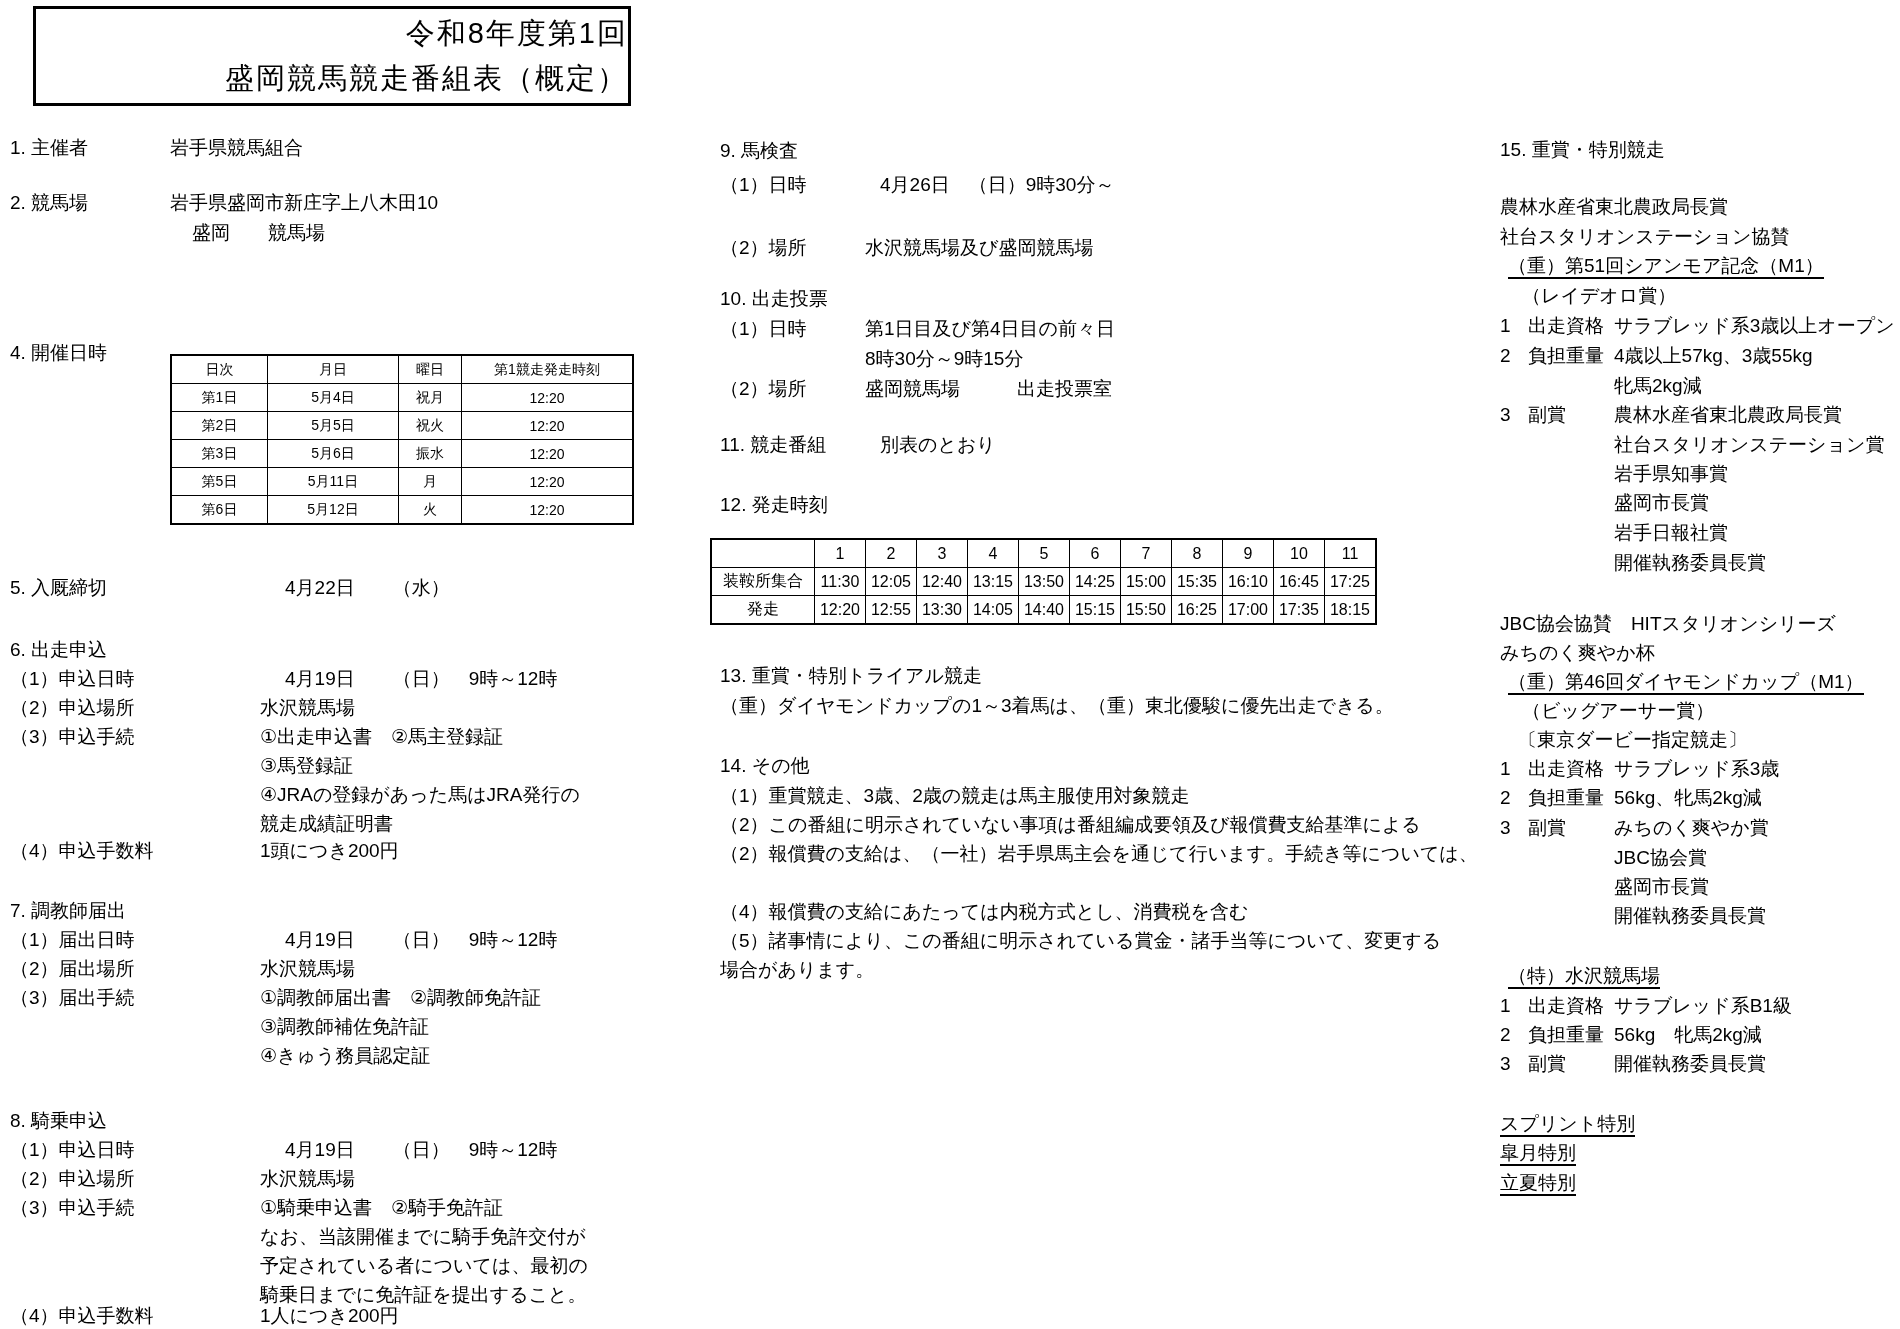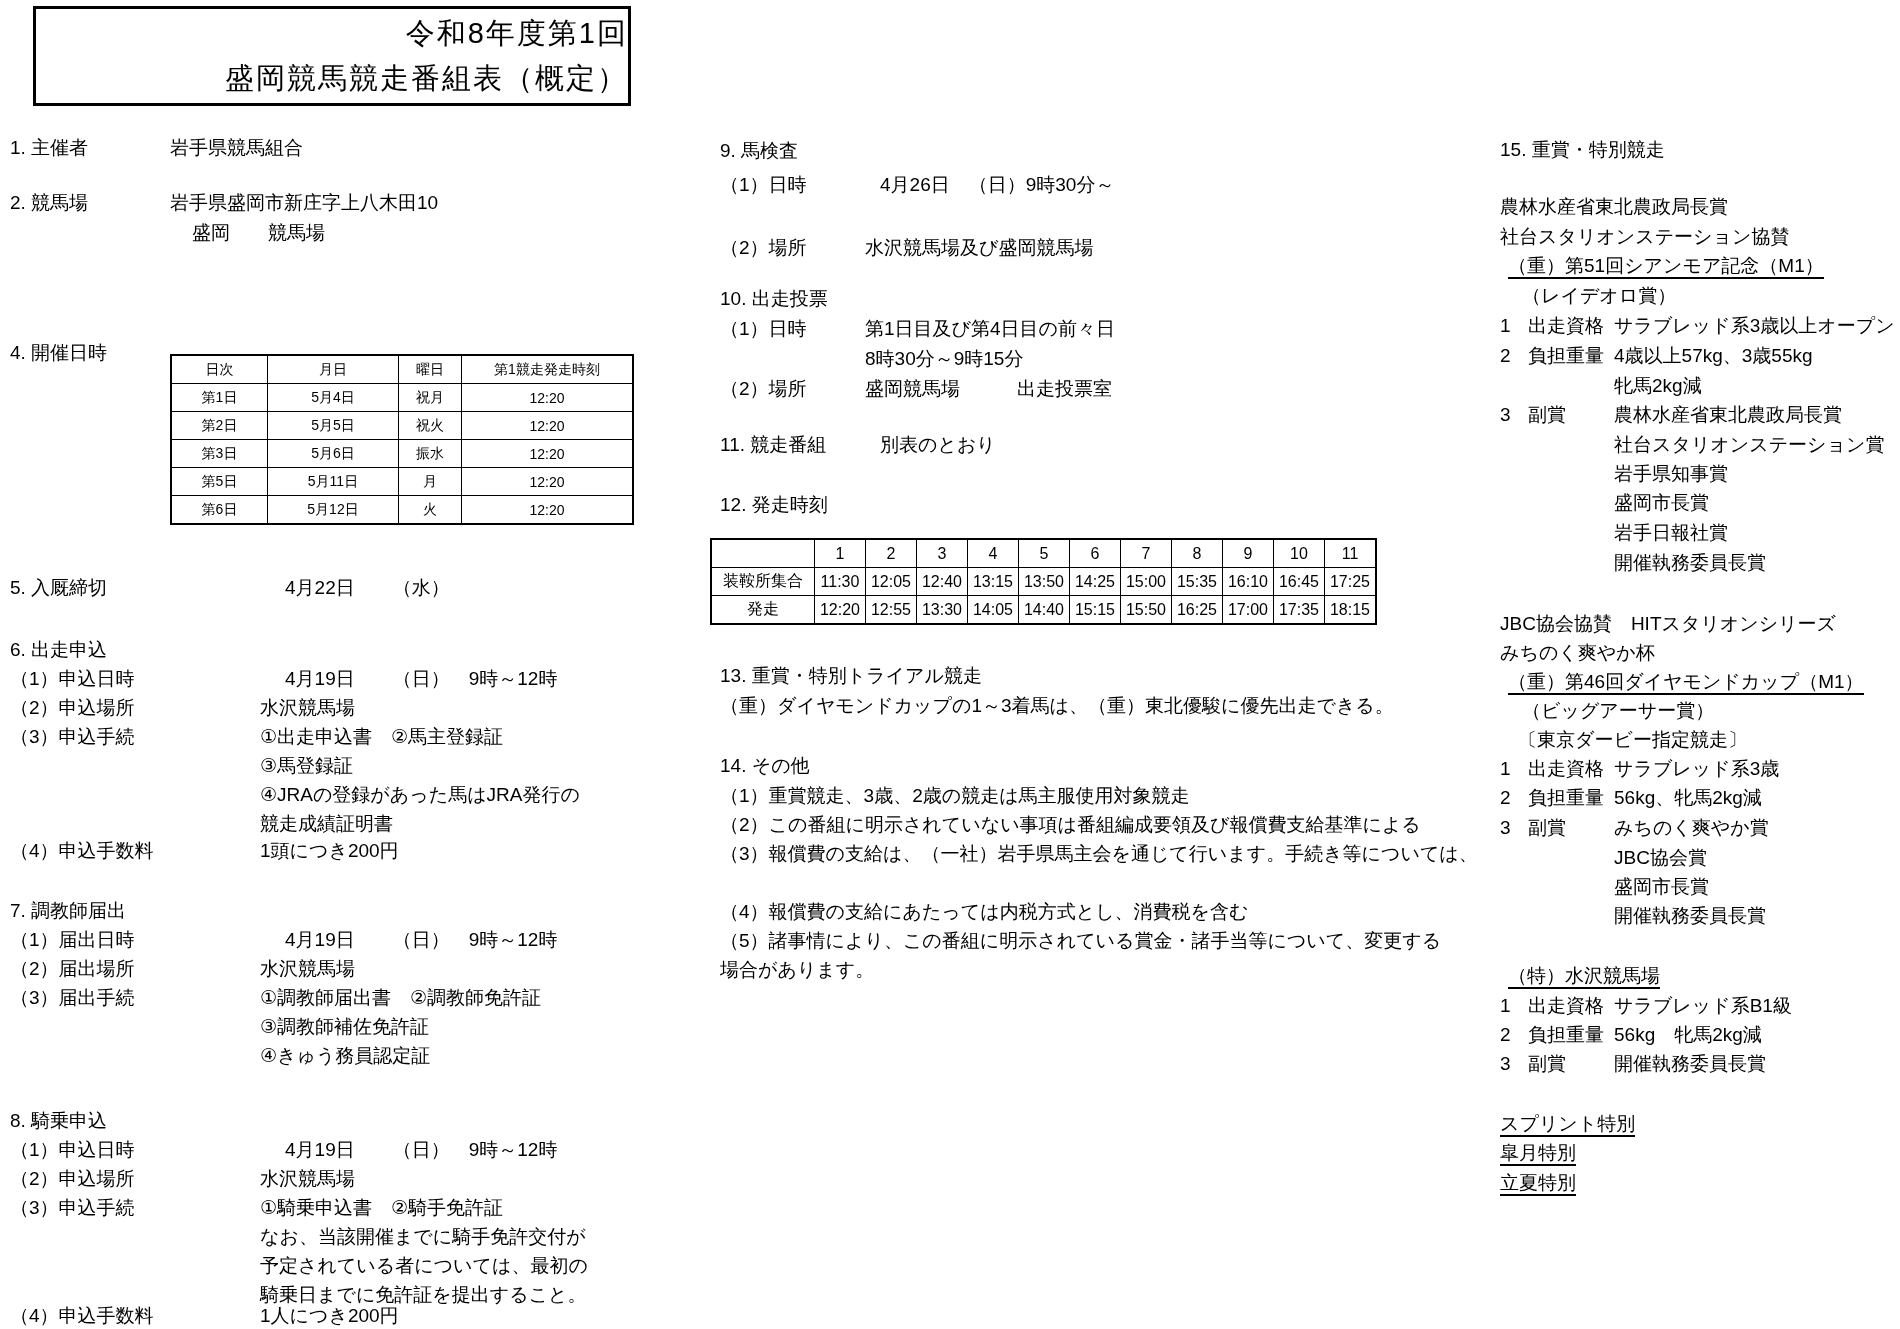--- a/index.html
+++ b/index.html
@@ -180,21 +180,21 @@
     </tr>
   </tbody>
     </table>
 
   <div class="row" style="left:720px;top:663px">13. 重賞・特別トライアル競走</div>
   <div class="row" style="left:720px;top:693px">（重）ダイヤモンドカップの1～3着馬は、（重）東北優駿に優先出走できる。</div>
 
   <div class="row" style="left:720px;top:753px">14. その他</div>
   <div class="row" style="left:720px;top:783px">（1）重賞競走、3歳、2歳の競走は馬主服使用対象競走</div>
   <div class="row" style="left:720px;top:812px">（2）この番組に明示されていない事項は番組編成要領及び報償費支給基準による</div>
-  <div class="row" style="left:720px;top:841px">（3）報償費の支給は、（一社）岩手県馬主会を通じて行います。手続き等については、</div>
+  <div class="row" style="left:720px;top:841px">（2）報償費の支給は、（一社）岩手県馬主会を通じて行います。手続き等については、</div>
   <div class="row" style="left:720px;top:899px">（4）報償費の支給にあたっては内税方式とし、消費税を含む</div>
   <div class="row" style="left:720px;top:928px">（5）諸事情により、この番組に明示されている賞金・諸手当等について、変更する</div>
   <div class="row" style="left:720px;top:957px">場合があります。</div>
 
   <div class="row" style="left:1500px;top:137px">15. 重賞・特別競走</div>
 
   <div class="row" style="left:1500px;top:194px">農林水産省東北農政局長賞</div>
   <div class="row" style="left:1500px;top:224px">社台スタリオンステーション協賛</div>
   <div class="row" style="left:1508px;top:253px"><span class="ul">（重）第51回シアンモア記念（M1）</span></div>
   <div class="row" style="left:1522px;top:283px">（レイデオロ賞）</div>

